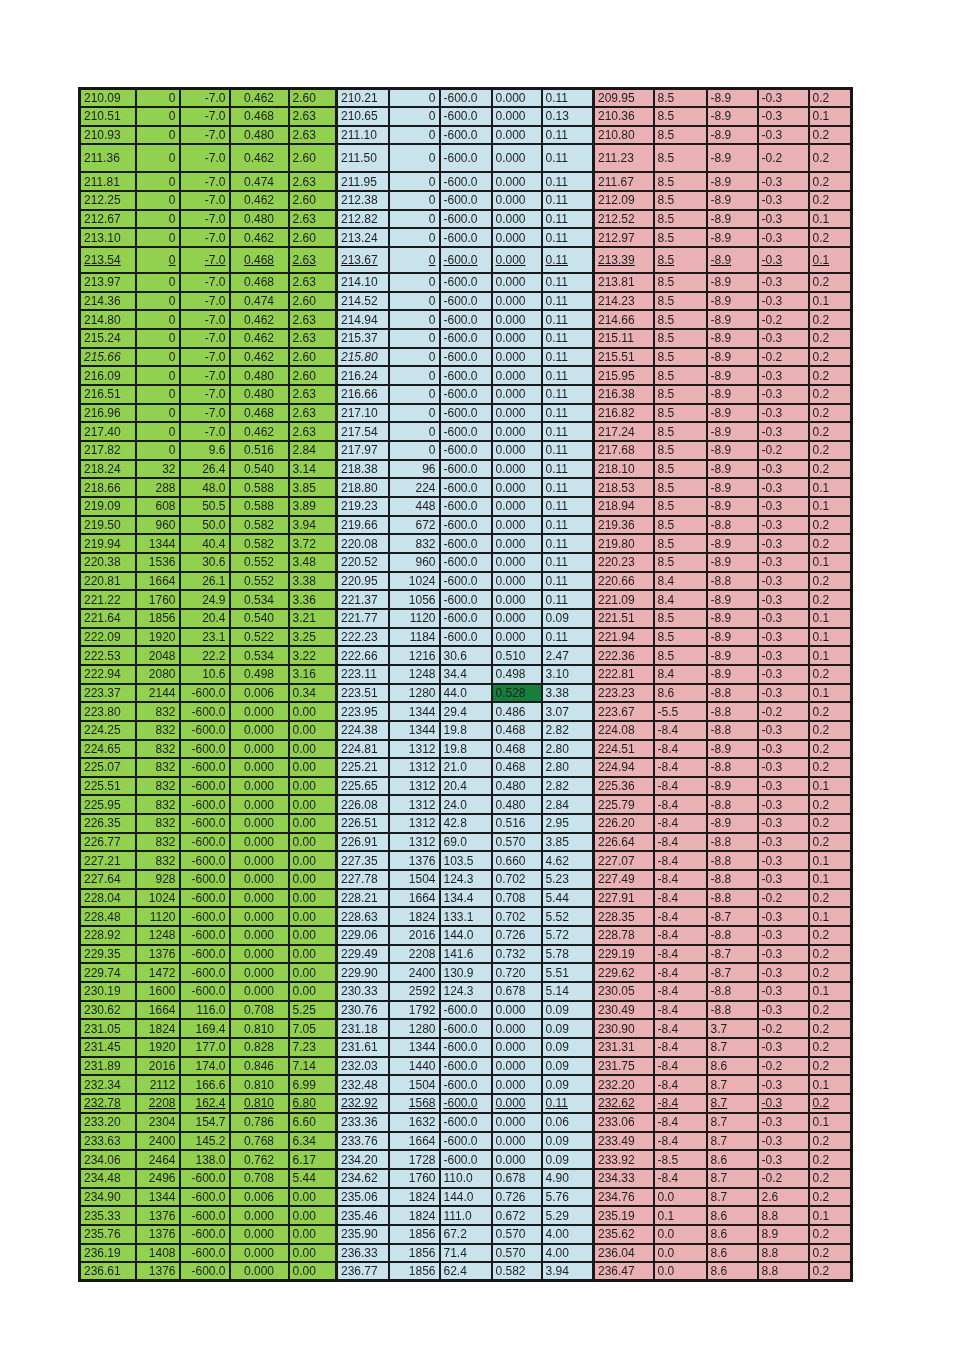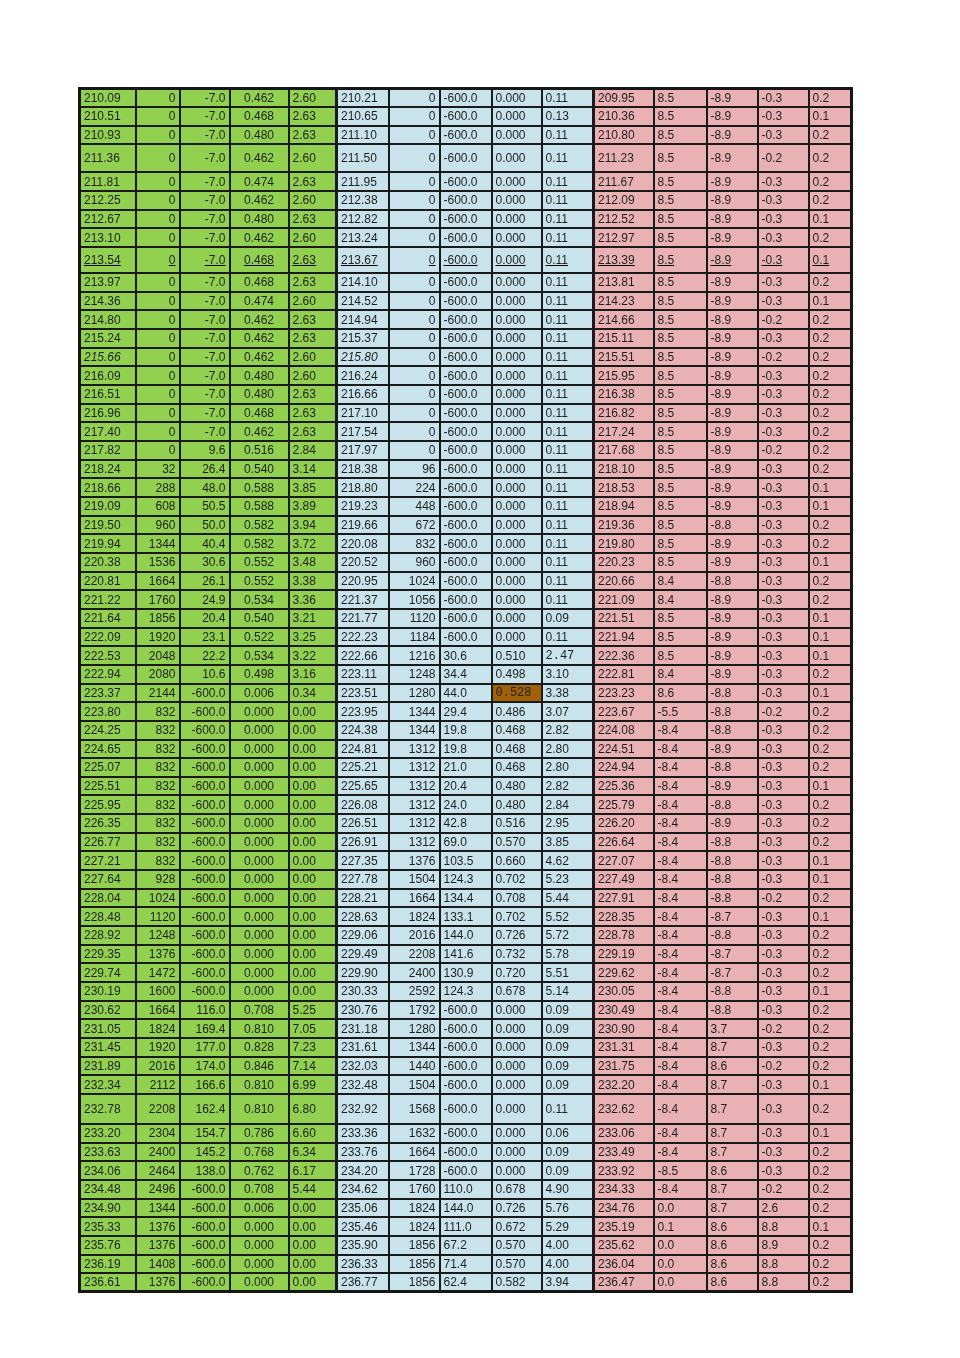--- a/index.html
+++ b/index.html
@@ -561,21 +561,21 @@
         <tr style="height: 18.667px;">
           <td class="a-left" style="background: rgb(146, 208, 80);">222.53</td>
           <td class="a-right" style="background: rgb(146, 208, 80);">2048</td>
           <td class="a-right" style="background: rgb(146, 208, 80);">22.2</td>
           <td class="a-center" style="background: rgb(146, 208, 80);">0.534</td>
           <td class="a-left" style="background: rgb(146, 208, 80);">3.22</td>
           <td class="a-left group-start" style="background: rgb(201, 227, 236);">222.66</td>
           <td class="a-right" style="background: rgb(201, 227, 236);">1216</td>
           <td class="a-left" style="background: rgb(201, 227, 236);">30.6</td>
           <td class="a-left" style="background: rgb(201, 227, 236);">0.510</td>
-          <td class="a-left" style="background: rgb(201, 227, 236); font-family: Liberation Mono, monospace;">2.47</td>
+          <td class="a-left" style="background: rgb(201, 227, 236);">2.47</td>
           <td class="a-left group-start" style="background: rgb(233, 177, 180);">222.36</td>
           <td class="a-left" style="background: rgb(233, 177, 180);">8.5</td>
           <td class="a-left" style="background: rgb(233, 177, 180);">-8.9</td>
           <td class="a-left" style="background: rgb(233, 177, 180);">-0.3</td>
           <td class="a-left" style="background: rgb(233, 177, 180);">0.1</td>
         </tr>
         <tr style="height: 18.667px;">
           <td class="a-left" style="background: rgb(146, 208, 80);">222.94</td>
           <td class="a-right" style="background: rgb(146, 208, 80);">2080</td>
           <td class="a-right" style="background: rgb(146, 208, 80);">10.6</td>
@@ -594,21 +594,21 @@
         </tr>
         <tr style="height: 18.667px;">
           <td class="a-left" style="background: rgb(146, 208, 80);">223.37</td>
           <td class="a-right" style="background: rgb(146, 208, 80);">2144</td>
           <td class="a-right" style="background: rgb(146, 208, 80);">-600.0</td>
           <td class="a-center" style="background: rgb(146, 208, 80);">0.006</td>
           <td class="a-left" style="background: rgb(146, 208, 80);">0.34</td>
           <td class="a-left group-start" style="background: rgb(201, 227, 236);">223.51</td>
           <td class="a-right" style="background: rgb(201, 227, 236);">1280</td>
           <td class="a-left" style="background: rgb(201, 227, 236);">44.0</td>
-          <td class="a-left" style="background: #a16207; font-family: Liberation Mono, monospace;">0.528</td>
+          <td class="a-left" style="background: #15803d;">0.528</td>
           <td class="a-left" style="background: rgb(201, 227, 236);">3.38</td>
           <td class="a-left group-start" style="background: rgb(233, 177, 180);">223.23</td>
           <td class="a-left" style="background: rgb(233, 177, 180);">8.6</td>
           <td class="a-left" style="background: rgb(233, 177, 180);">-8.8</td>
           <td class="a-left" style="background: rgb(233, 177, 180);">-0.3</td>
           <td class="a-left" style="background: rgb(233, 177, 180);">0.1</td>
         </tr>
         <tr style="height: 18.667px;">
           <td class="a-left" style="background: rgb(146, 208, 80);">223.80</td>
           <td class="a-right" style="background: rgb(146, 208, 80);">832</td>
@@ -959,21 +959,21 @@
           <td class="a-right" style="background: rgb(201, 227, 236);">1504</td>
           <td class="a-left" style="background: rgb(201, 227, 236);">-600.0</td>
           <td class="a-left" style="background: rgb(201, 227, 236);">0.000</td>
           <td class="a-left" style="background: rgb(201, 227, 236);">0.09</td>
           <td class="a-left group-start" style="background: rgb(233, 177, 180);">232.20</td>
           <td class="a-left" style="background: rgb(233, 177, 180);">-8.4</td>
           <td class="a-left" style="background: rgb(233, 177, 180);">8.7</td>
           <td class="a-left" style="background: rgb(233, 177, 180);">-0.3</td>
           <td class="a-left" style="background: rgb(233, 177, 180);">0.1</td>
         </tr>
-        <tr style="height: 30px;">
+        <tr style="height: 19px; text-decoration: underline;">
           <td class="a-left" style="background: rgb(146, 208, 80);">232.78</td>
           <td class="a-right" style="background: rgb(146, 208, 80);">2208</td>
           <td class="a-right" style="background: rgb(146, 208, 80);">162.4</td>
           <td class="a-center" style="background: rgb(146, 208, 80);">0.810</td>
           <td class="a-left" style="background: rgb(146, 208, 80);">6.80</td>
           <td class="a-left group-start" style="background: rgb(201, 227, 236);">232.92</td>
           <td class="a-right" style="background: rgb(201, 227, 236);">1568</td>
           <td class="a-left" style="background: rgb(201, 227, 236);">-600.0</td>
           <td class="a-left" style="background: rgb(201, 227, 236);">0.000</td>
           <td class="a-left" style="background: rgb(201, 227, 236);">0.11</td>

